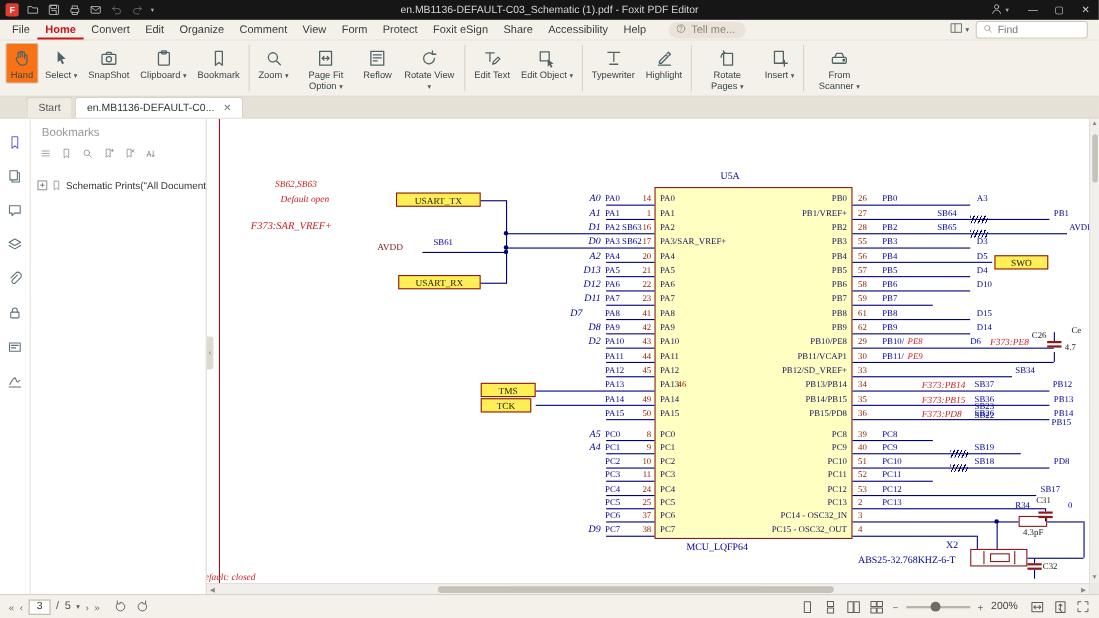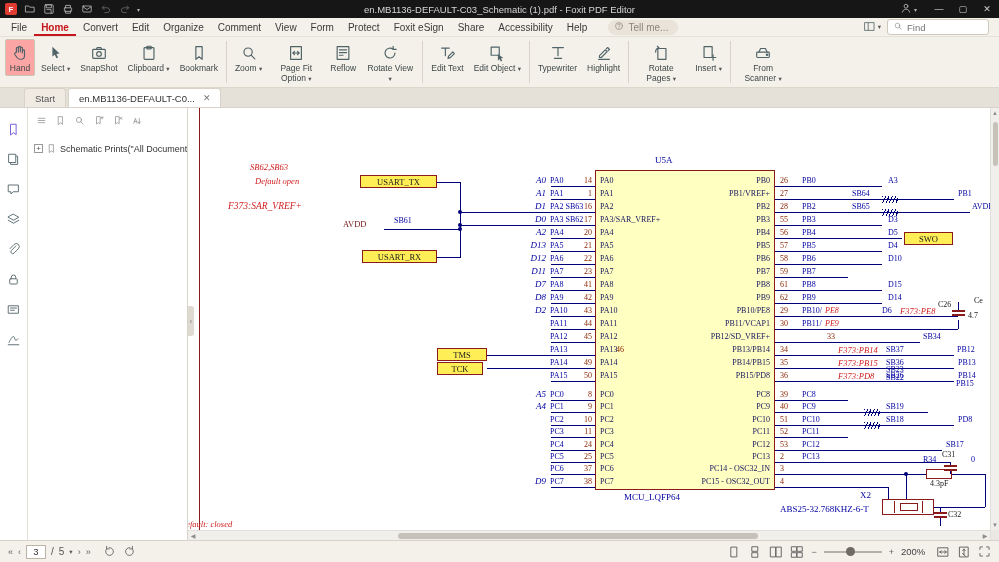--- a/index.html
+++ b/index.html
@@ -25,21 +25,21 @@
   .menu-item.active{color:#c4161c;font-weight:bold;box-shadow:inset 0 -2px 0 #c4161c}
   .tellme{display:flex;align-items:center;gap:4px;background:#e9e3d9;border-radius:9px;height:15px;padding:0 10px 0 6px;margin-left:14px;color:#8d857a}
   .mb-right{margin-left:auto;display:flex;align-items:center;gap:6px;padding-right:10px}
   .mb-layout{display:flex;align-items:center;color:#5c6c6e;gap:2px}
   .findbox{display:flex;align-items:center;gap:4px;background:#fff;border:1px solid #cfc8bc;border-radius:3px;height:16px;width:102px;padding:0 5px;color:#8b8b8b}
   .findbox input{border:none;outline:none;width:70px;font-size:9.5px;color:#555;background:transparent;font-family:"Liberation Sans",sans-serif}
 
   
   .ribbon{height:51px;background:#f4f0ea;display:flex;align-items:flex-start;padding:2px 2px 0 4px;border-bottom:1px solid #ddd6ca;flex:0 0 auto}
   .rbtn{display:flex;flex-direction:column;align-items:center;padding:3px 3px 1px;border:1px solid transparent;border-radius:2px;margin:0 1px;min-width:30px}
-  .rbtn.sel{background:#fca5a5;border-color:#cdc4b4}
+  .rbtn.sel{background:#f97316;border-color:#cdc4b4}
   .ricon{height:20px;display:flex;align-items:center;justify-content:center;color:#506468}
   .rlabel{font-size:8.5px;color:#3d4747;text-align:center;line-height:1.15;margin-top:1px;max-width:48px}
   .caret{font-size:6.5px;color:#555}
   .rsep{width:1px;height:42px;background:#d9d2c6;margin:2px 3px 0;flex:0 0 auto}
 
   
   .tabbar{height:20px;background:#e6e1d8;display:flex;align-items:flex-end;padding-left:24px;border-bottom:1px solid #d8d2c8;flex:0 0 auto}
   .tab{height:19px;display:flex;align-items:center;padding:0 10px;font-size:9.5px;color:#555;background:#efebe3;border:1px solid #d8d2c8;border-bottom:none;margin-right:2px;border-radius:3px 3px 0 0}
   .tab.active{background:#fff;color:#333}
   .tab-close{margin-left:8px;font-size:9px;color:#777}
@@ -390,20 +390,21 @@
             <rect x="3.5" y="5" width="13" height="10"></rect>
             <path d="M6 8h8M6 11h5"></path>
           </svg></div>
         <div class="nicon"><svg width="15" height="15" viewBox="0 0 20 20" fill="none" stroke="currentColor" stroke-width="1.3" stroke-linecap="round" stroke-linejoin="round">
             <path d="M4 14c2-4 4-8 6-8s1 5 3 5 2-2 3-2"></path>
             <path d="M3 17h14"></path>
           </svg></div>
       </div>
 
     <div class="bpanel">
+      <div class="bp-title">Bookmarks</div>
       <div class="bp-tools" id="bptools">
           <span><svg width="11" height="11" viewBox="0 0 20 20" fill="none" stroke="currentColor" stroke-width="1.3" stroke-linecap="round" stroke-linejoin="round">
               <path d="M4 6h12M4 10h12M4 14h12"></path>
             </svg></span>
           <span><svg width="11" height="11" viewBox="0 0 20 20" fill="none" stroke="currentColor" stroke-width="1.3" stroke-linecap="round" stroke-linejoin="round">
               <path d="M6.5 3h7v14l-3.5-2.8L6.5 17z"></path>
             </svg></span>
           <span><svg width="11" height="11" viewBox="0 0 20 20" fill="none" stroke="currentColor" stroke-width="1.3" stroke-linecap="round" stroke-linejoin="round">
               <circle cx="9" cy="9" r="4.6"></circle>
               <path d="M12.4 12.4L16.5 16.5"></path>
@@ -473,21 +474,21 @@
           <div class="s-txt s-sig" style="left: 314px; top: 146px; width: 44px; text-align: right;">D12</div>
           <div class="s-txt s-net" style="left: 362px; top: 147px;">PA6</div>
           <div class="s-txt s-num" style="left: 378px; top: 147px; width: 26px; text-align: right;">22</div>
           <div class="s-txt s-inner" style="left: 412px; top: 147px;">PA6</div>
           <div class="s-wire" style="left: 363px; top: 169px; width: 44px; height: 1px;"></div>
           <div class="s-txt s-sig" style="left: 314px; top: 159px; width: 44px; text-align: right;">D11</div>
           <div class="s-txt s-net" style="left: 362px; top: 160px;">PA7</div>
           <div class="s-txt s-num" style="left: 378px; top: 160px; width: 26px; text-align: right;">23</div>
           <div class="s-txt s-inner" style="left: 412px; top: 160px;">PA7</div>
           <div class="s-wire" style="left: 363px; top: 182px; width: 44px; height: 1px;"></div>
-          <div class="s-txt s-sig" style="left: 314px; top: 172px; width: 44px; text-align: right;">D7</div>
+          <div class="s-txt s-sig" style="left: 314px; top: 172px; width: 44px; text-align: center;">D7</div>
           <div class="s-txt s-net" style="left: 362px; top: 173px;">PA8</div>
           <div class="s-txt s-num" style="left: 378px; top: 173px; width: 26px; text-align: right;">41</div>
           <div class="s-txt s-inner" style="left: 412px; top: 173px;">PA8</div>
           <div class="s-wire" style="left: 363px; top: 195px; width: 44px; height: 1px;"></div>
           <div class="s-txt s-sig" style="left: 314px; top: 185px; width: 44px; text-align: right;">D8</div>
           <div class="s-txt s-net" style="left: 362px; top: 186px;">PA9</div>
           <div class="s-txt s-num" style="left: 378px; top: 186px; width: 26px; text-align: right;">42</div>
           <div class="s-txt s-inner" style="left: 412px; top: 186px;">PA9</div>
           <div class="s-wire" style="left: 363px; top: 208px; width: 44px; height: 1px;"></div>
           <div class="s-txt s-sig" style="left: 314px; top: 198px; width: 44px; text-align: right;">D2</div>
@@ -608,21 +609,21 @@
           <div class="s-txt s-nred" style="left: 637px; top: 199px;">PE8</div>
           <div class="s-txt s-note" style="left: 712px; top: 199px;">F373:PE8</div>
           <div class="s-txt s-net" style="left: 694px; top: 199px;">D6</div>
           <div class="s-wire" style="left: 587px; top: 221px; width: 183px; height: 1px;"></div>
           <div class="s-txt s-inner" style="left: 448px; top: 212px; width: 134px; text-align: right;">PB11/VCAP1</div>
           <div class="s-txt s-num" style="left: 592px; top: 212px;">30</div>
           <div class="s-txt s-net" style="left: 614px; top: 212px;">PB11/</div>
           <div class="s-txt s-nred" style="left: 637px; top: 212px;">PE9</div>
           <div class="s-wire" style="left: 587px; top: 234px; width: 145px; height: 1px;"></div>
           <div class="s-txt s-inner" style="left: 448px; top: 225px; width: 134px; text-align: right;">PB12/SD_VREF+</div>
-          <div class="s-txt s-num" style="left: 592px; top: 225px; margin-left: 47px;">33</div>
+          <div class="s-txt s-num" style="left: 592px; top: 225px;">33</div>
           <div class="s-txt s-net" style="left: 735px; top: 225px;">SB34</div>
           <div class="s-wire" style="left: 587px; top: 247px; width: 179px; height: 1px;"></div>
           <div class="s-txt s-inner" style="left: 448px; top: 238px; width: 134px; text-align: right;">PB13/PB14</div>
           <div class="s-txt s-num" style="left: 592px; top: 238px;">34</div>
           <div class="s-txt s-net" style="left: 698px; top: 238px;">SB37</div>
           <div class="s-txt s-note" style="left: 650px; top: 238px;">F373:PB14</div>
           <div class="s-txt s-net" style="left: 734px; top: 238px; padding-left: 35px;">PB12</div>
           <div class="s-wire" style="left: 587px; top: 260px; width: 179px; height: 1px;"></div>
           <div class="s-txt s-inner" style="left: 448px; top: 251px; width: 134px; text-align: right;">PB14/PB15</div>
           <div class="s-txt s-num" style="left: 592px; top: 251px;">35</div>

